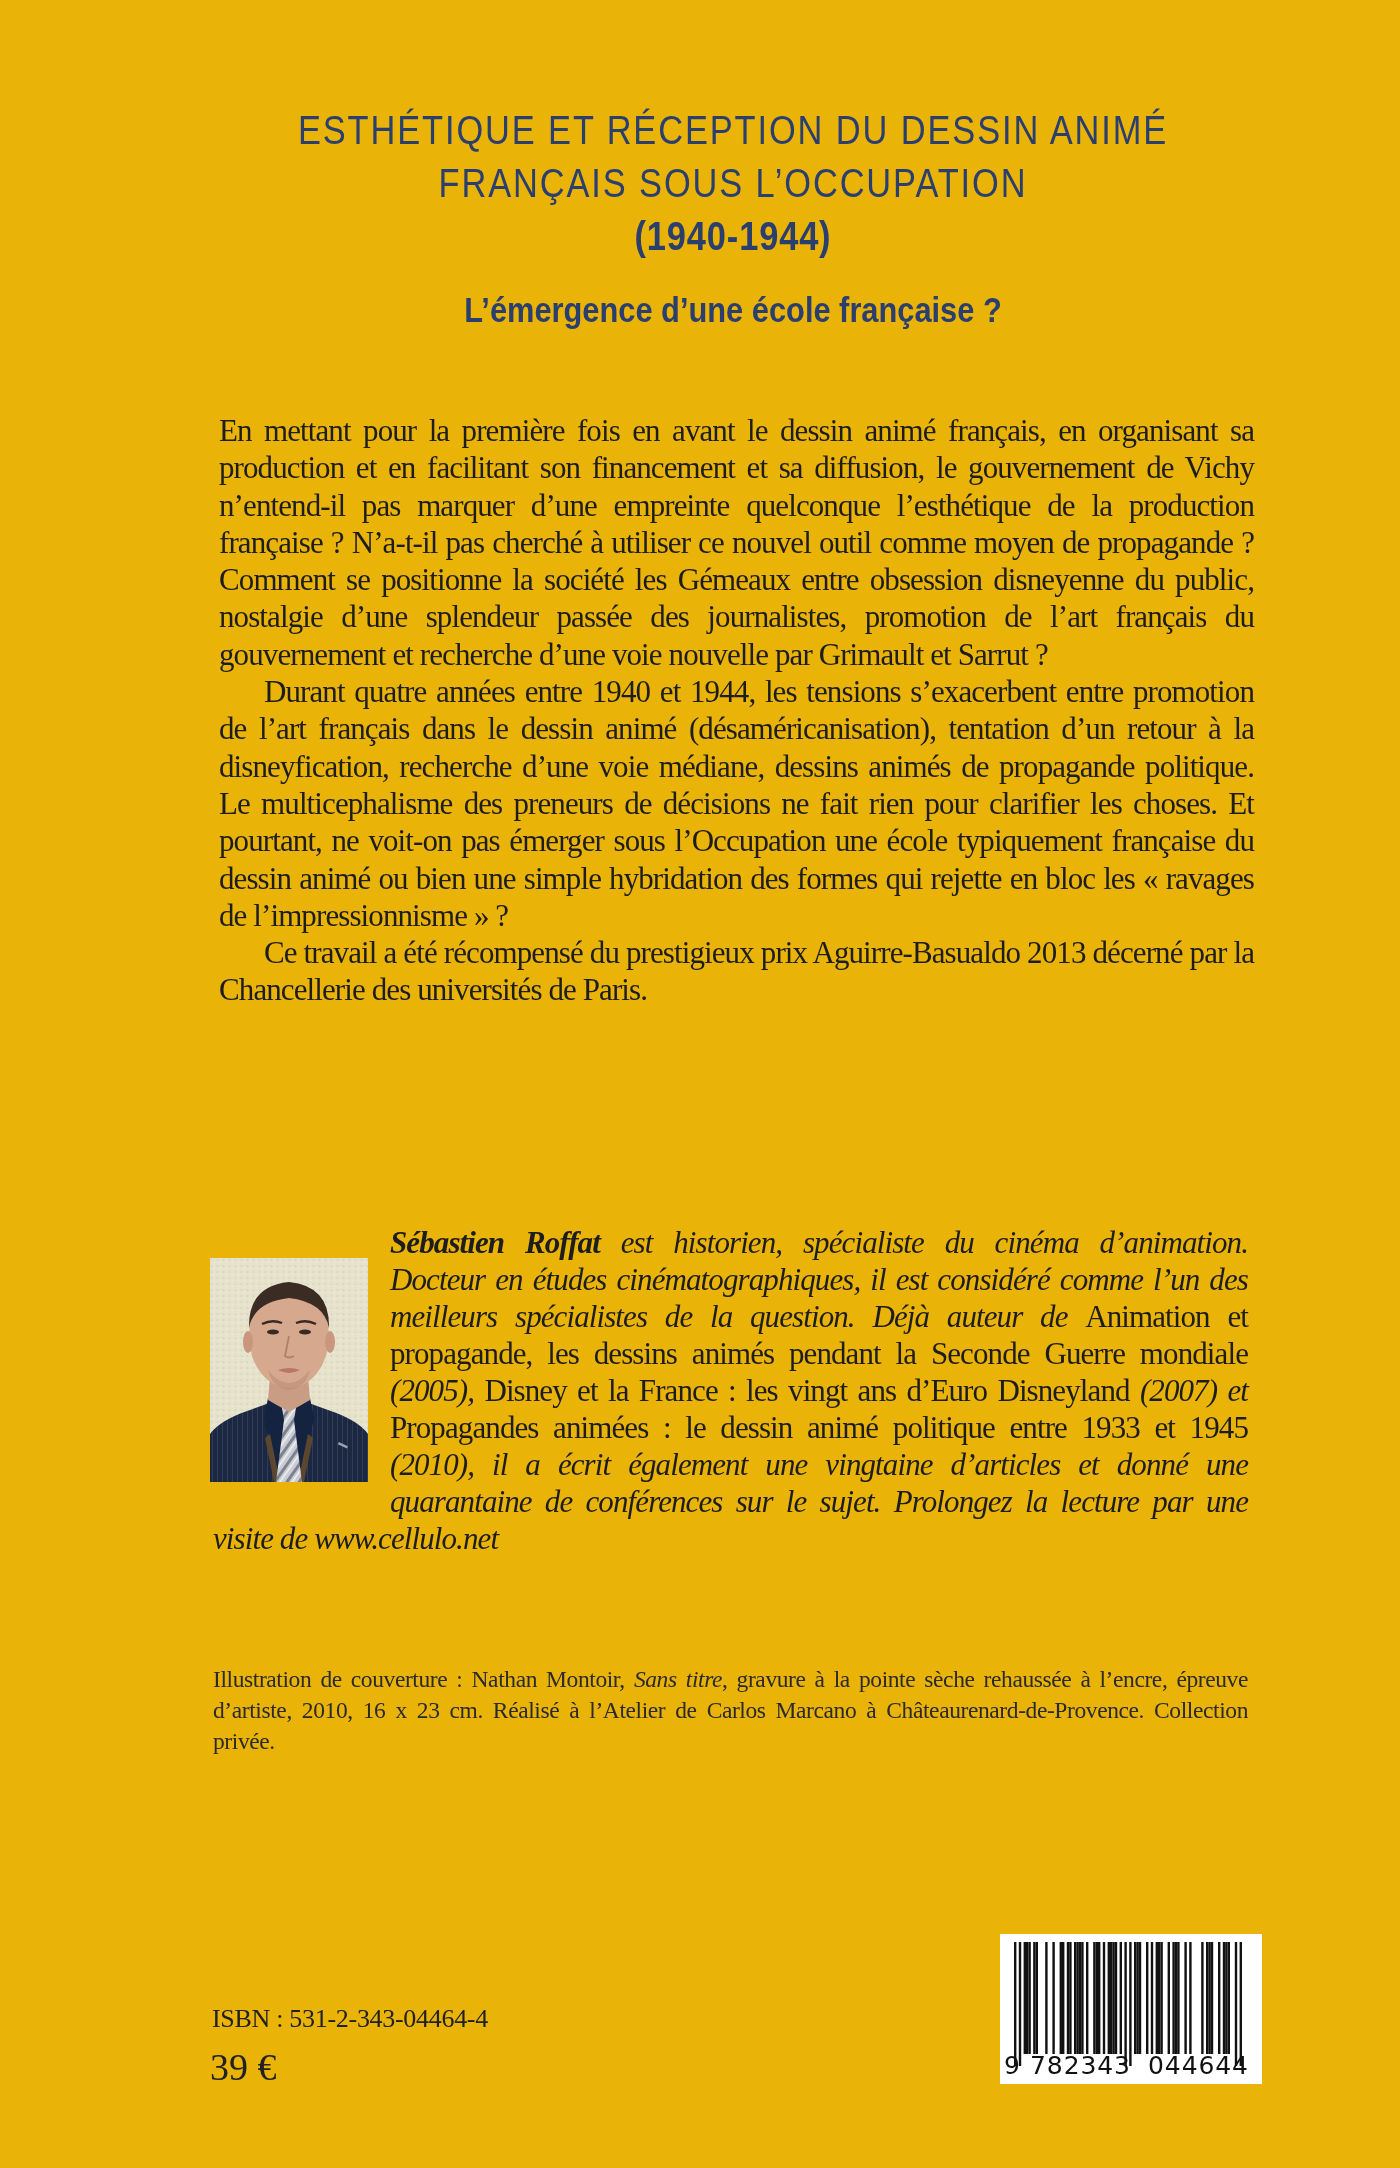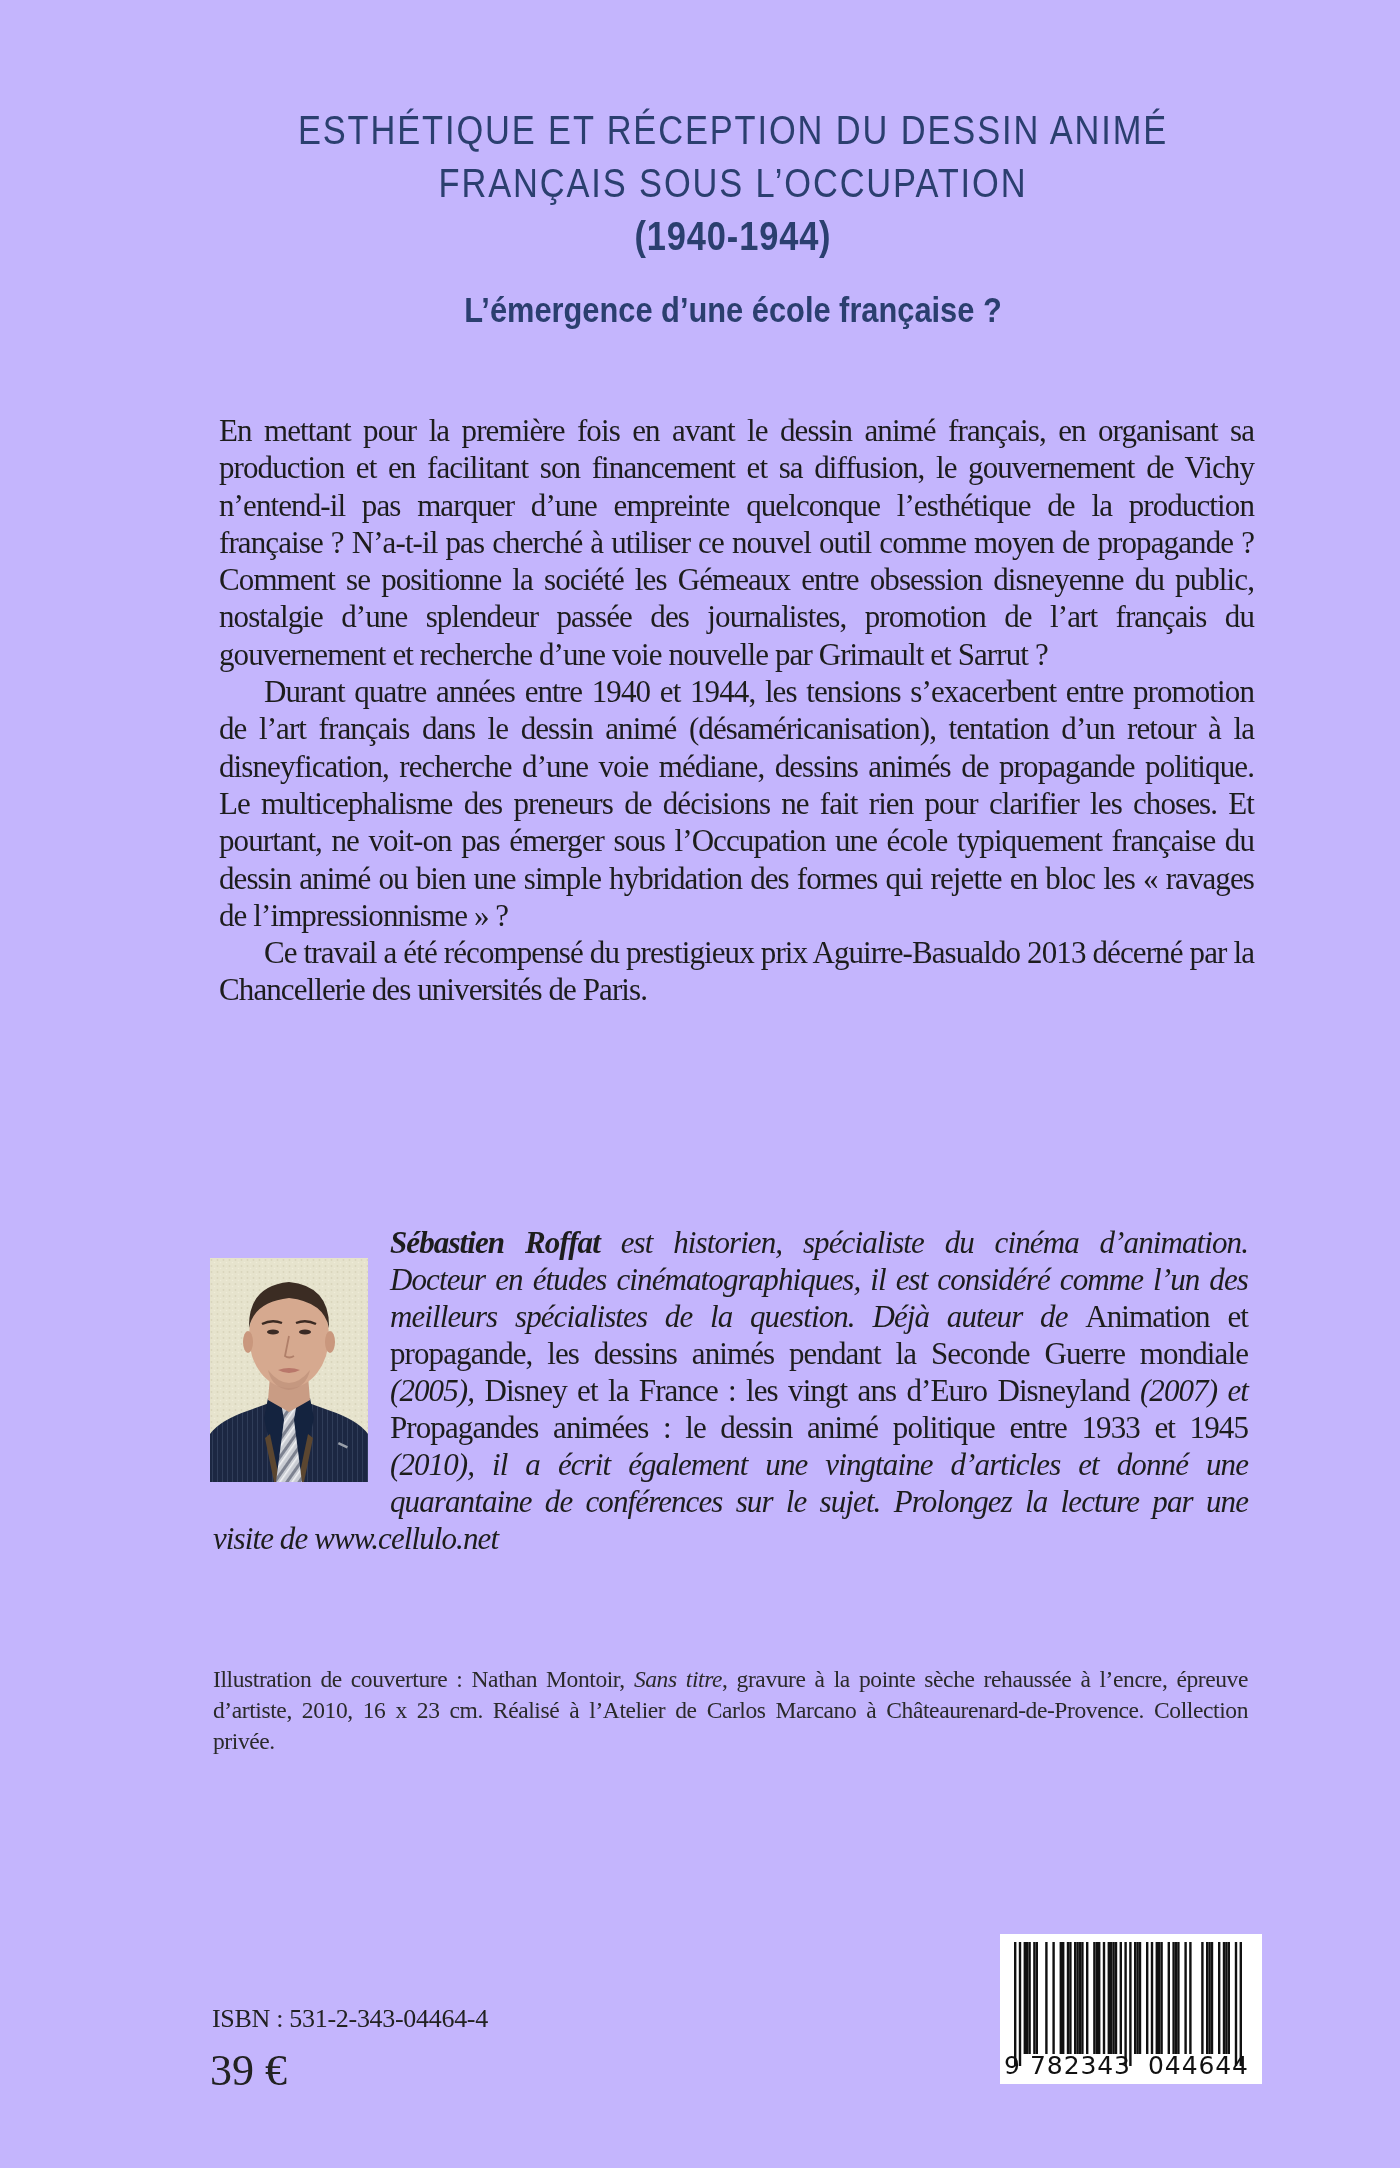--- a/index.html
+++ b/index.html
@@ -1,17 +1,17 @@
 <!DOCTYPE html>
 <html><head>
 <meta charset="utf-8">
 <style>
   html, body { margin: 0; padding: 0; background: #ffffff; }
   body { width: 1400px; height: 2168px; position: relative; overflow: hidden; }
-  .page { position: absolute; left: 0; top: 0; width: 1400px; height: 2168px; background: #c4b5fd; }
+  .page { position: absolute; left: 0; top: 0; width: 1400px; height: 2168px; background: #eab308; }
 
   
   .title-block { position: absolute; left: 200px; top: 104px; width: 1066px; text-align: center; color: #2b3f6f; font-family: "Liberation Sans", "DejaVu Sans", sans-serif; }
   .title-line { font-size: 40px; line-height: 53px; letter-spacing: 2.2px; font-weight: normal; margin: 0; white-space: nowrap; transform: scaleX(0.86); transform-origin: center; }
   .title-years { font-size: 40px; line-height: 53px; letter-spacing: 1px; margin: 0; transform: scaleX(0.86); }
   .subtitle { font-size: 35px; line-height: 44px; margin: 25px 0 0 0; transform: scaleX(0.88); white-space: nowrap; }
 
   
   .body-text { position: absolute; left: 219px; top: 412px; width: 1035px; font-family: "Liberation Serif", "DejaVu Serif", serif; color: #1d1d1d; font-size: 31px; line-height: 37.3px; text-align: justify; letter-spacing: -0.9px; word-spacing: 0px; }
   .body-text p { margin: 0; text-indent: 45px; }
@@ -23,21 +23,21 @@
   .bio i, .bio .it { font-style: italic; }
   .bio b { font-weight: bold; font-style: italic; }
   .bio .rm { font-style: normal; }
 
   
   .credit { position: absolute; left: 213px; top: 1664px; width: 1035px; font-family: "Liberation Serif", "DejaVu Serif", serif; color: #2a2a2a; font-size: 23.5px; line-height: 31px; text-align: justify; letter-spacing: -0.4px; }
   .credit i { font-style: italic; }
 
   
   .isbn { position: absolute; left: 212px; top: 2004px; font-family: "Liberation Serif", "DejaVu Serif", serif; font-size: 26px; color: #222; letter-spacing: -0.3px; white-space: nowrap; }
-  .price { position: absolute; left: 210px; top: 2045px; font-family: "Liberation Serif", "DejaVu Serif", serif; font-size: 44px; color: #222; white-space: nowrap; }
+  .price { position: absolute; left: 210px; top: 2045px; font-family: "Liberation Serif", "DejaVu Serif", serif; font-size: 38px; color: #222; white-space: nowrap; }
 
   
   .barcode { position: absolute; left: 1000px; top: 1934px; width: 262px; height: 150px; background: #ffffff; }
   .barcode svg { display: block; }
   .barcode-digits { font-family: "DejaVu Sans", sans-serif; font-size: 25px; fill: #111; }
 </style>
 </head>
 <body>
 
 <div class="page">

